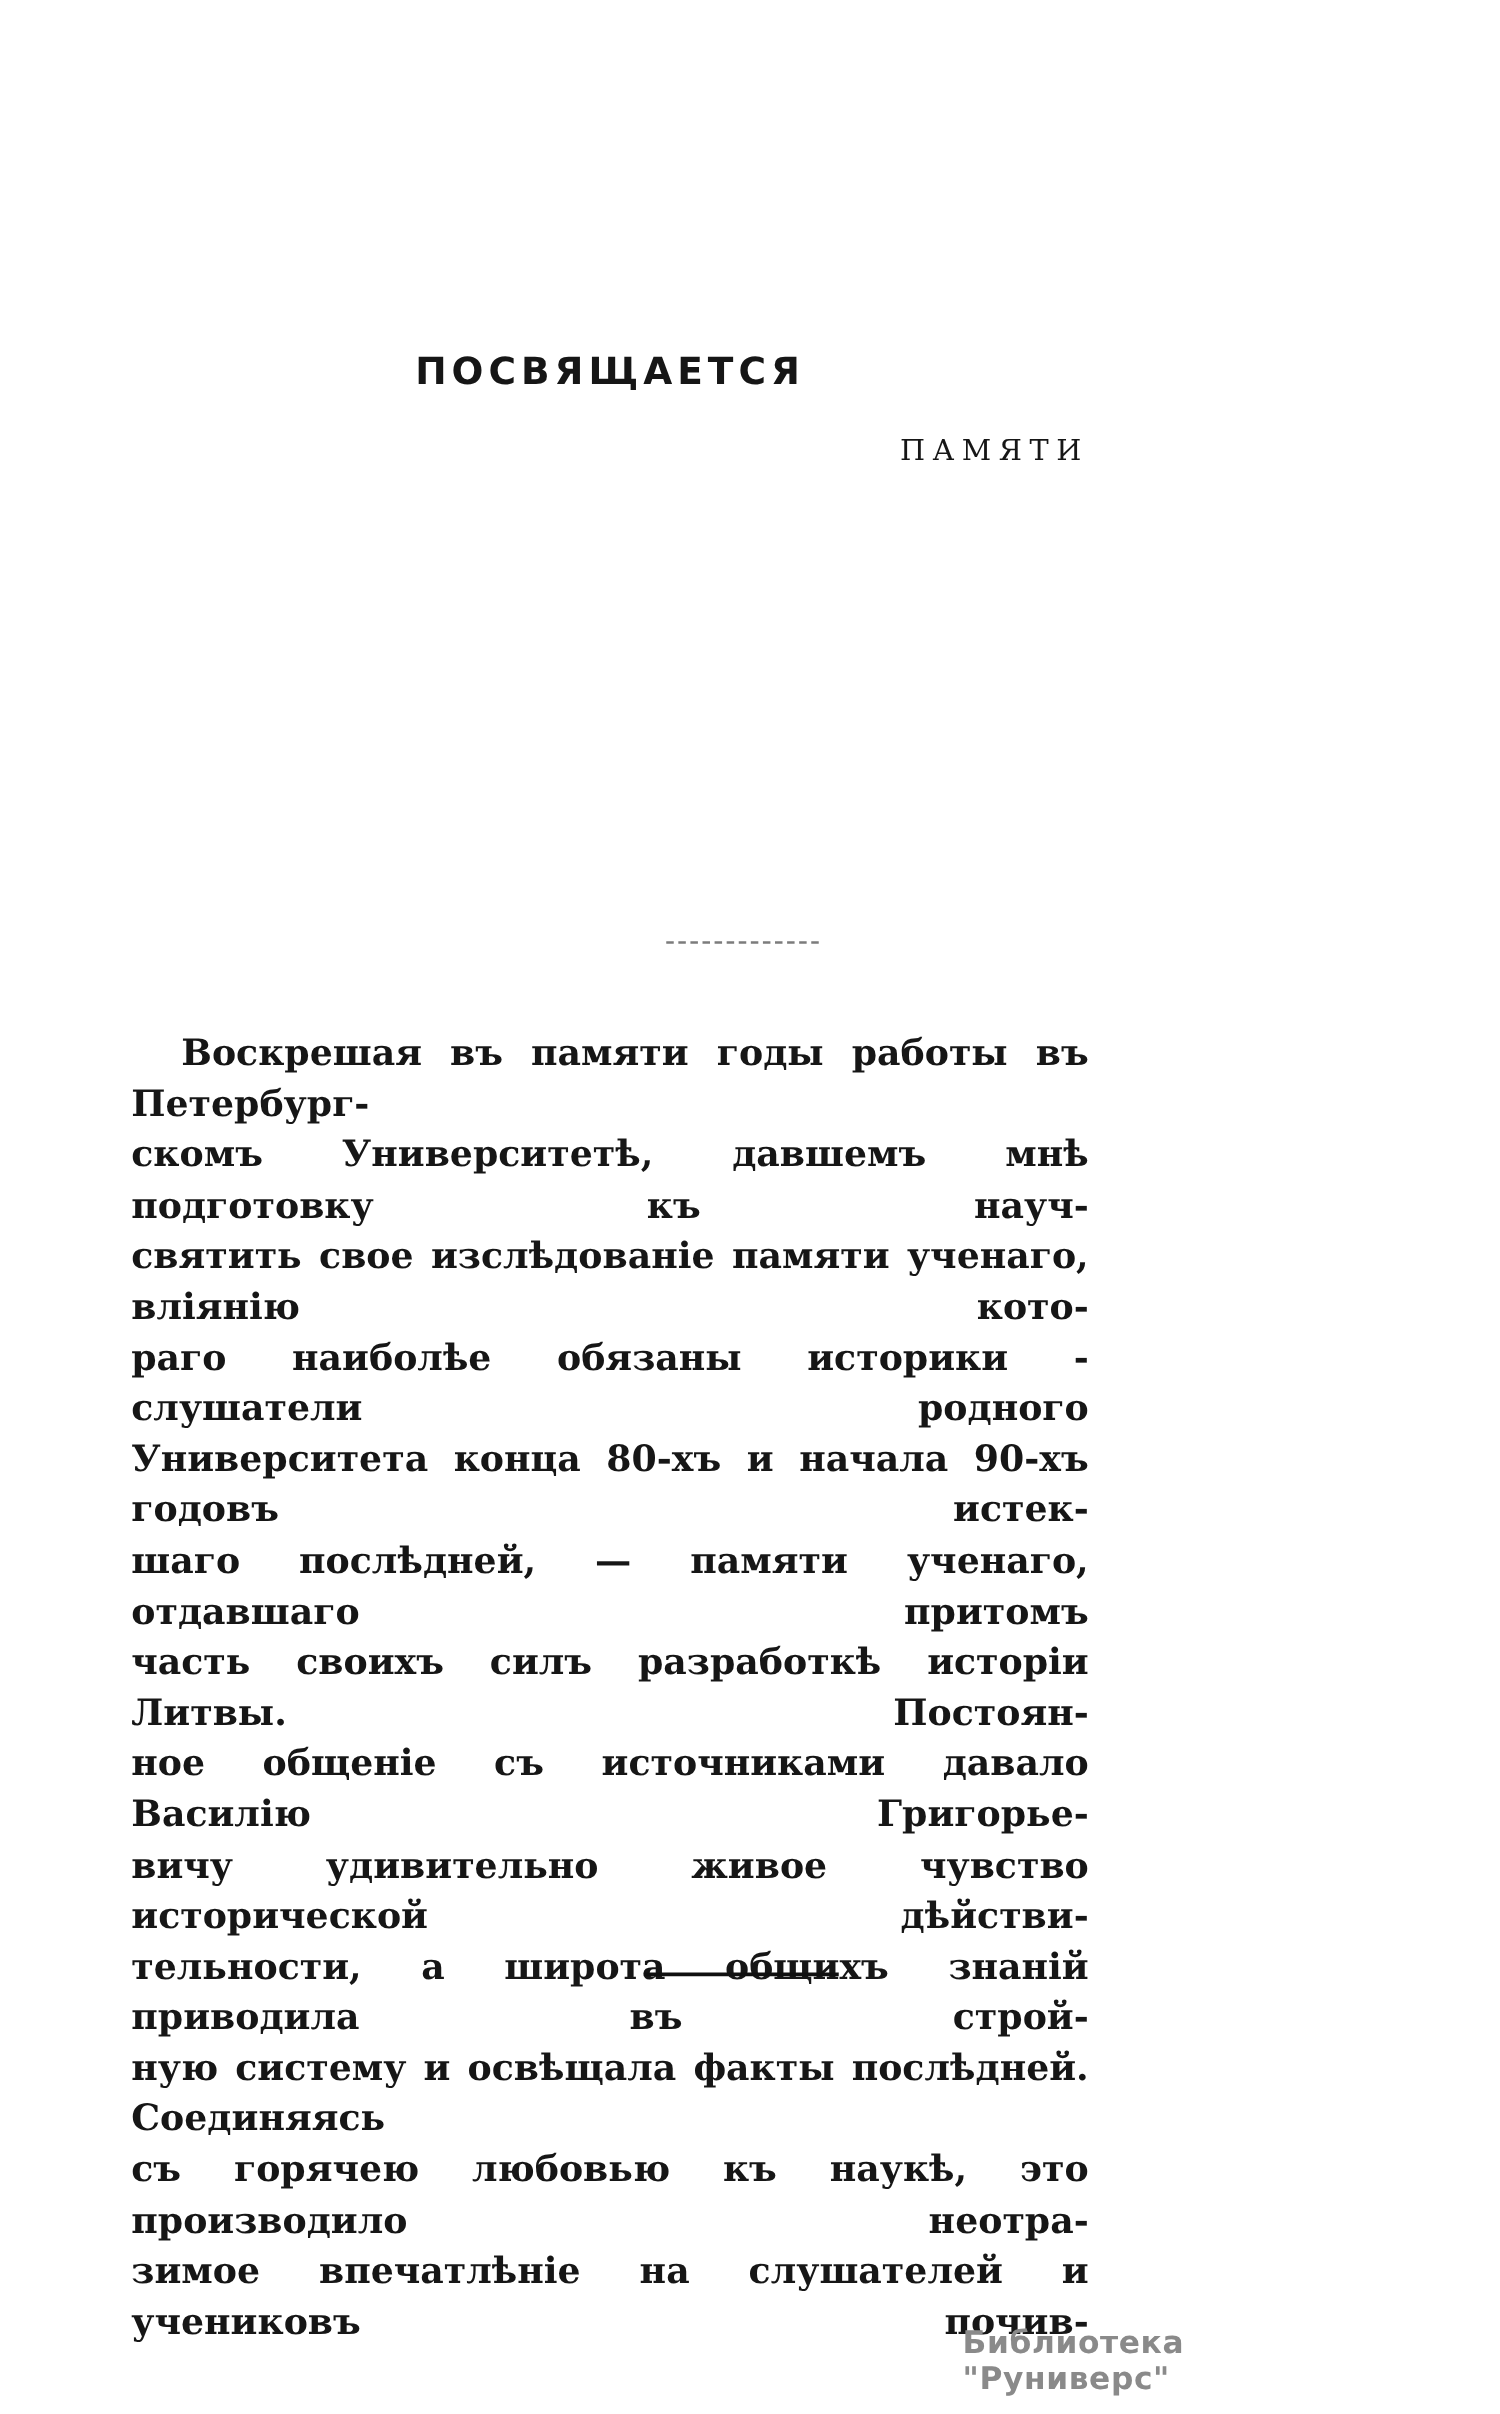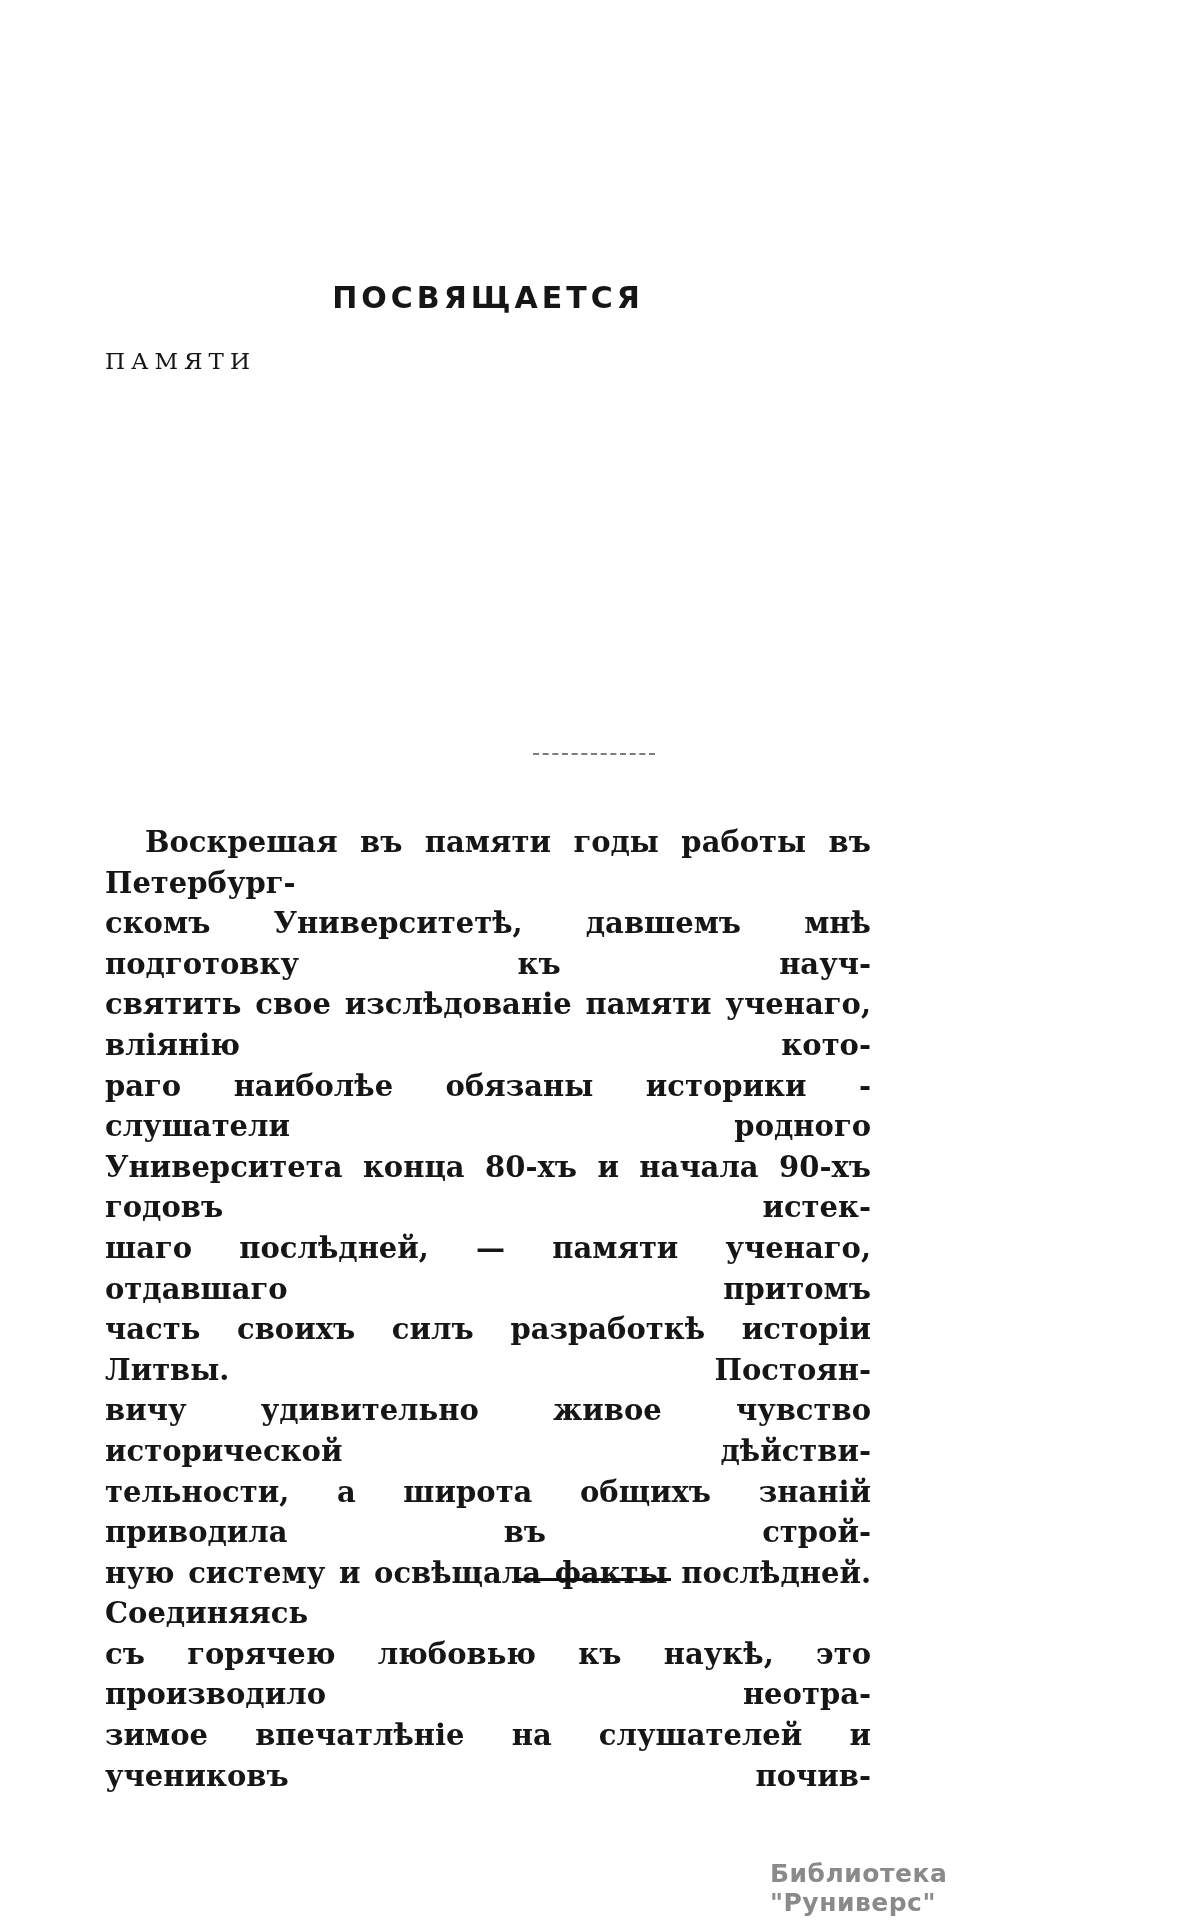--- a/index.html
+++ b/index.html
@@ -19,21 +19,21 @@
     text-align: center;
     font-family: "DejaVu Sans", sans-serif;
     font-weight: bold;
     font-size: 30px;
     letter-spacing: 4px;
     line-height: 1.1;
   }
   .subheading {
     position: absolute;
     top: 349px; left: 105px; width: 766px;
-    text-align: left;
+    text-align: right;
     font-size: 23px;
     letter-spacing: 6px;
     line-height: 1.1;
   }
   .name-line-1 {
     position: absolute;
     top: 406px; left: 105px; width: 766px;
     text-align: center;
     font-size: 62px;
     line-height: 1;
@@ -99,20 +99,21 @@
   <div class="ornament-divider"></div>
 
   <div class="bodytext">
     <div class="jline indent">Воскрешая въ памяти годы работы въ Петербург-</div>
     <div class="jline">скомъ Университетѣ, давшемъ мнѣ подготовку къ науч-</div>
     <div class="jline">святить свое изслѣдованіе памяти ученаго, вліянію кото-</div>
     <div class="jline">раго наиболѣе обязаны историки - слушатели родного</div>
     <div class="jline">Университета конца 80-хъ и начала 90-хъ годовъ истек-</div>
     <div class="jline">шаго послѣдней, — памяти ученаго, отдавшаго притомъ</div>
     <div class="jline">часть своихъ силъ разработкѣ исторіи Литвы. Постоян-</div>
+    <div class="jline">ное общеніе съ источниками давало Василію Григорье-</div>
     <div class="jline">вичу удивительно живое чувство исторической дѣйстви-</div>
     <div class="jline">тельности, а широта общихъ знаній приводила въ строй-</div>
     <div class="jline">ную систему и освѣщала факты послѣдней. Соединяясь</div>
     <div class="jline">съ горячею любовью къ наукѣ, это производило неотра-</div>
     <div class="jline">зимое впечатлѣніе на слушателей и учениковъ почив-</div>
 
   </div>
 
   <div class="section-rule"></div>
 

